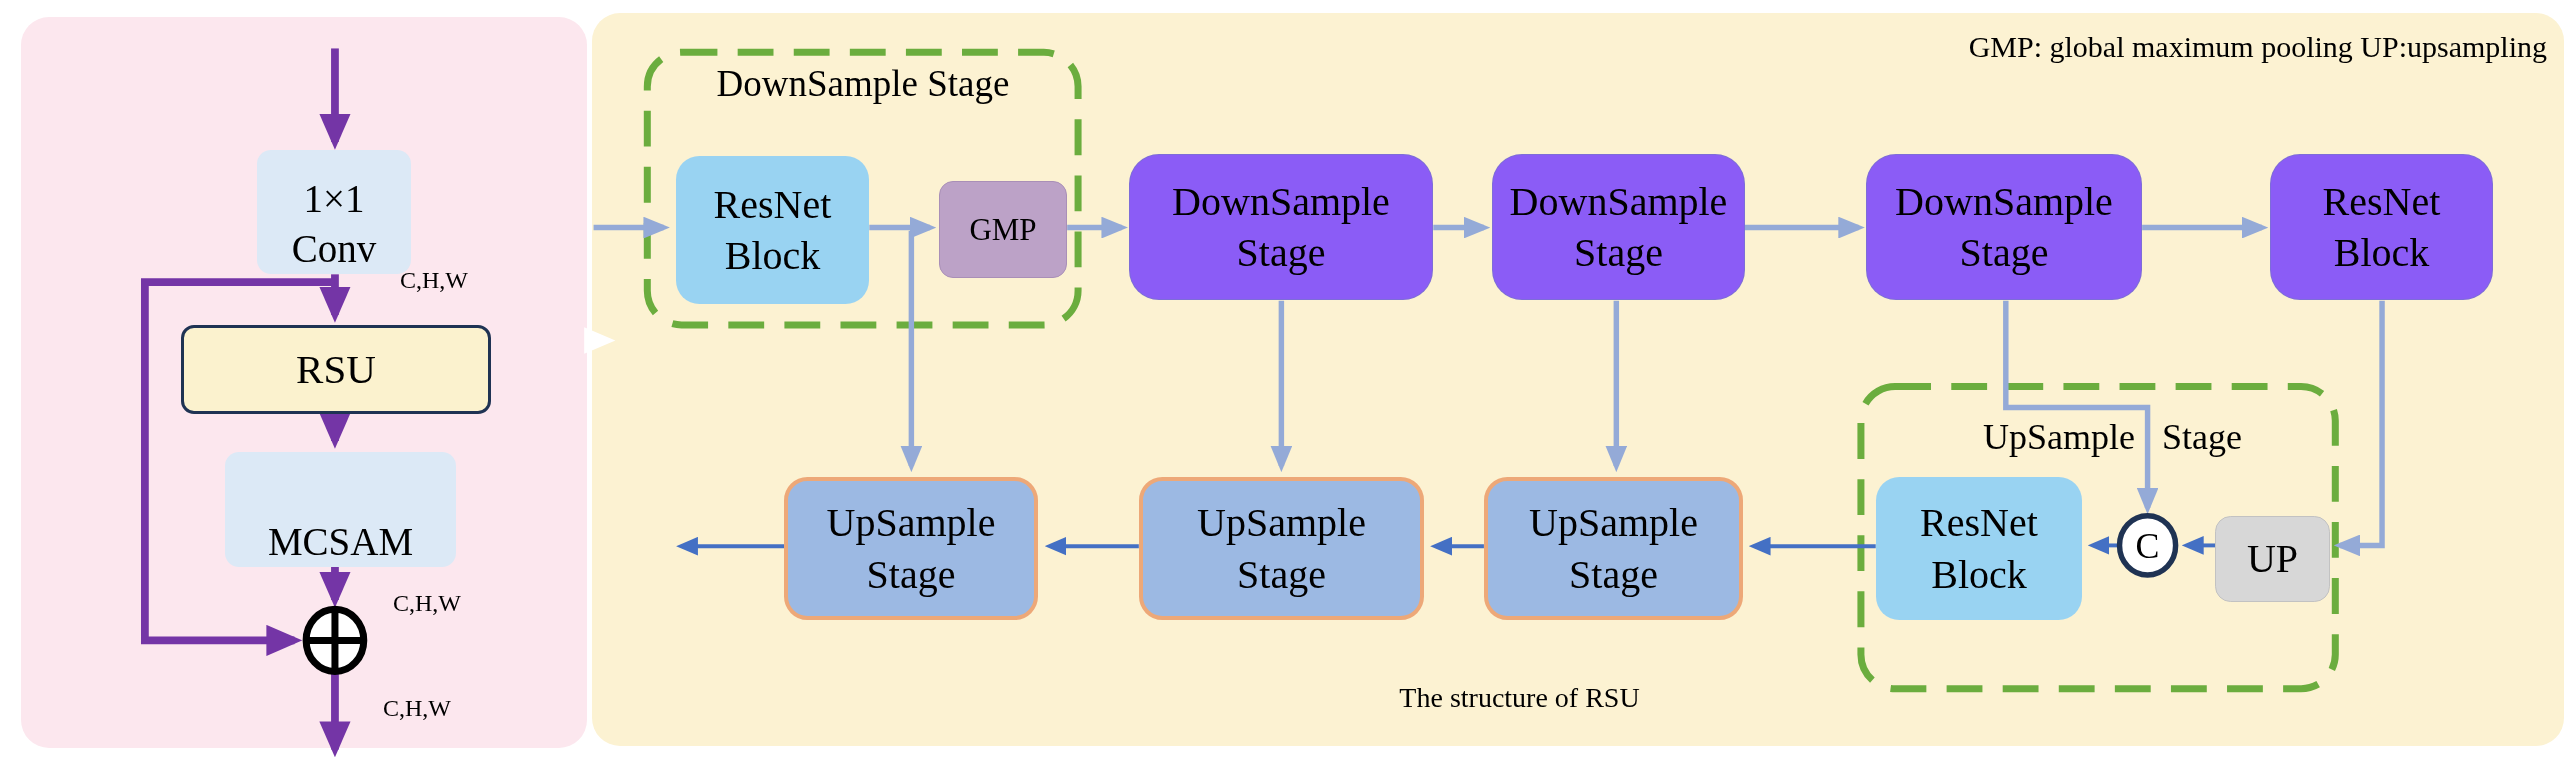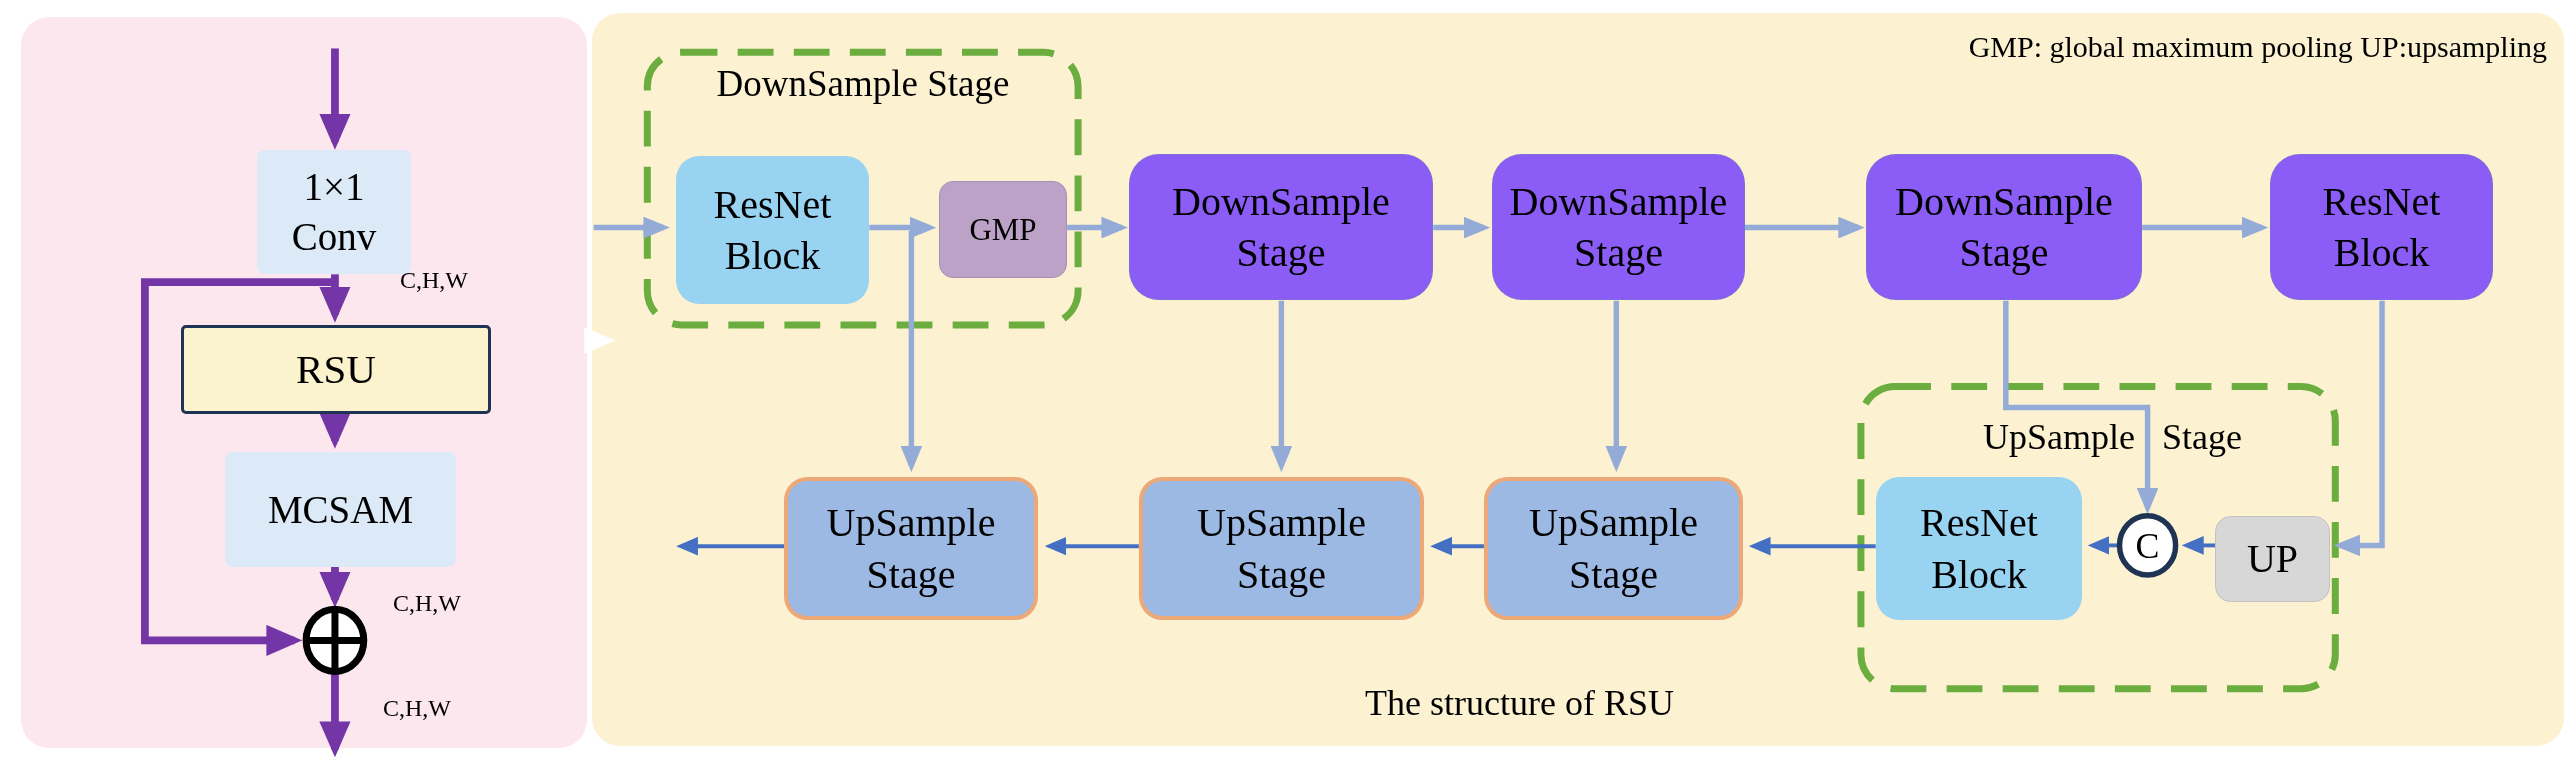--- a/index.html
+++ b/index.html
@@ -4,32 +4,32 @@
 <style>
   html,body{margin:0;padding:0;background:#ffffff;}
   body{width:2576px;height:773px;position:relative;overflow:hidden;
        font-family:"Liberation Serif","DejaVu Serif",serif;color:#000;}
   .panel{position:absolute;border-radius:28px;}
   #pink-panel{left:21px;top:17px;width:566px;height:731px;background:#fce7ee;}
   #cream-panel{left:592px;top:13.2px;width:1972px;height:733px;background:#fcf2d2;}
   .box{position:absolute;display:flex;align-items:center;justify-content:center;
        text-align:center;box-sizing:border-box;}
   .lbl{white-space:pre-line;line-height:1.28;}
-  .ltblue{background:#dce9f6;border-radius:8px;}
+  .ltblue{background:#dce9f6;border-radius:14px;align-items:flex-end;}
   .cyan{background:#99d3f2;border-radius:23.4px;}
   .peri{background:#8b5cf6;border:1.6px solid rgba(110,130,180,.45);border-radius:30px;}
   .steel{background:#9cb9e3;border:4.7px solid #eda878;border-radius:23.4px;}
   .mauve{background:#bca2c7;border:1.6px solid #a98fb7;border-radius:14px;}
   .gray{background:#d7d7d7;border:0.8px solid #c2c2c2;border-radius:15.6px;margin-top:14px;}
-  .rsu{background:#fbf2ce;border:3.9px solid #1f3353;border-radius:5px;}
+  .rsu{background:#fbf2ce;border:3.9px solid #1f3353;border-radius:13px;}
   .f44{font-size:40px;} .f50{font-size:39px;} .f52{font-size:41px;}
   .f40{font-size:31px;}
   .grouplbl{position:absolute;font-size:37px;text-align:center;}
   #legend{position:absolute;left:1807px;top:30px;width:740px;font-size:30px;text-align:right;}
-  #caption{position:absolute;left:1270px;top:682px;width:499px;font-size:36px;text-align:center;}
+  #caption{position:absolute;left:1270px;top:682px;width:499px;font-size:28px;text-align:center;}
   svg.wires{position:absolute;left:0;top:0;}
   .dimlbl{position:absolute;font-size:24px;}
 </style>
 </head>
 <body>
 
 <div id="pink-panel" class="panel"></div>
 <div id="cream-panel" class="panel"></div>
 
 <svg class="wires" width="2576" height="773" viewBox="0 0 3307 992">

